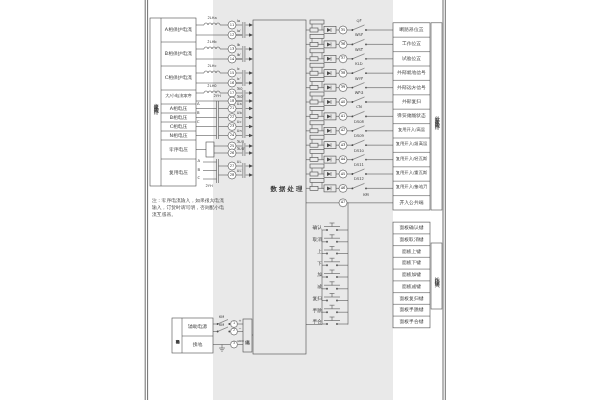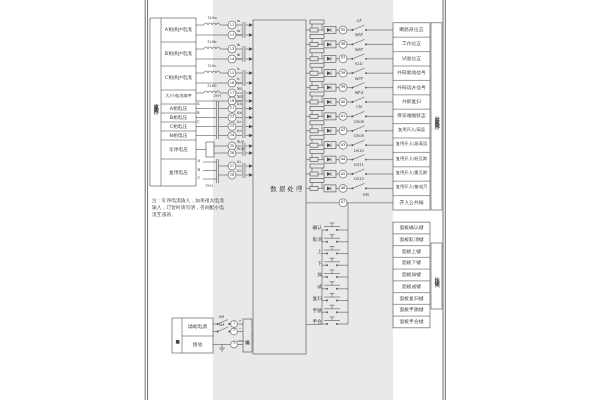--- a/index.html
+++ b/index.html
@@ -452,21 +452,21 @@
       <line x1="237.5" y1="331.5" x2="243" y2="331.5" stroke="#4a4a4a" stroke-width="0.55"></line>
       <line x1="213" y1="344.5" x2="230.5" y2="344.5" stroke="#4a4a4a" stroke-width="0.55"></line>
       <circle cx="234" cy="344.5" r="3.5" fill="#fff" stroke="#4a4a4a" stroke-width="0.6"></circle>
       <line x1="237.5" y1="344.5" x2="243" y2="344.5" stroke="#4a4a4a" stroke-width="0.55"></line>
       <line x1="222" y1="344.5" x2="222" y2="348" stroke="#4a4a4a" stroke-width="0.55"></line>
       <line x1="219" y1="348" x2="225" y2="348" stroke="#4a4a4a" stroke-width="0.55"></line>
       <line x1="220.2" y1="349.6" x2="223.8" y2="349.6" stroke="#4a4a4a" stroke-width="0.55"></line>
       <line x1="221.2" y1="351.2" x2="222.8" y2="351.2" stroke="#4a4a4a" stroke-width="0.55"></line>
     </svg>
 
-  <div class="t c" style="left:253px;top:186px;width:69px;font-size:6.5px;letter-spacing:2px;">数据处理</div>
+  <div class="t c" style="left:253px;top:186px;width:69px;font-size:6.5px;letter-spacing:2px;font-weight:bold;">数据处理</div>
 
   <div class="t" style="left:152px;top:197.5px;font-size:4.8px;color:#474747;">注：零序电流输入，如果很大电流</div>
   <div class="t" style="left:152px;top:204.5px;font-size:4.8px;color:#474747;">输入，订货时请写明，否则配小电</div>
   <div class="t" style="left:152px;top:211.5px;font-size:4.8px;color:#474747;">流互感器。</div>
 
   <div class="t v" style="left:150px;top:19px;width:11px;height:166px;font-size:5px;">交流量输入回路</div>
   <div class="t v" style="left:431px;top:24px;width:11px;height:184px;font-size:5px;">外部开入量输入回路</div>
   <div class="t v" style="left:431px;top:244px;width:11px;height:64px;font-size:5px;">操作按键输入</div>
 
   <div class="t v" style="left:172px;top:319px;width:10px;height:33px;font-size:3.8px;letter-spacing:0;">辅助电源输入</div>

